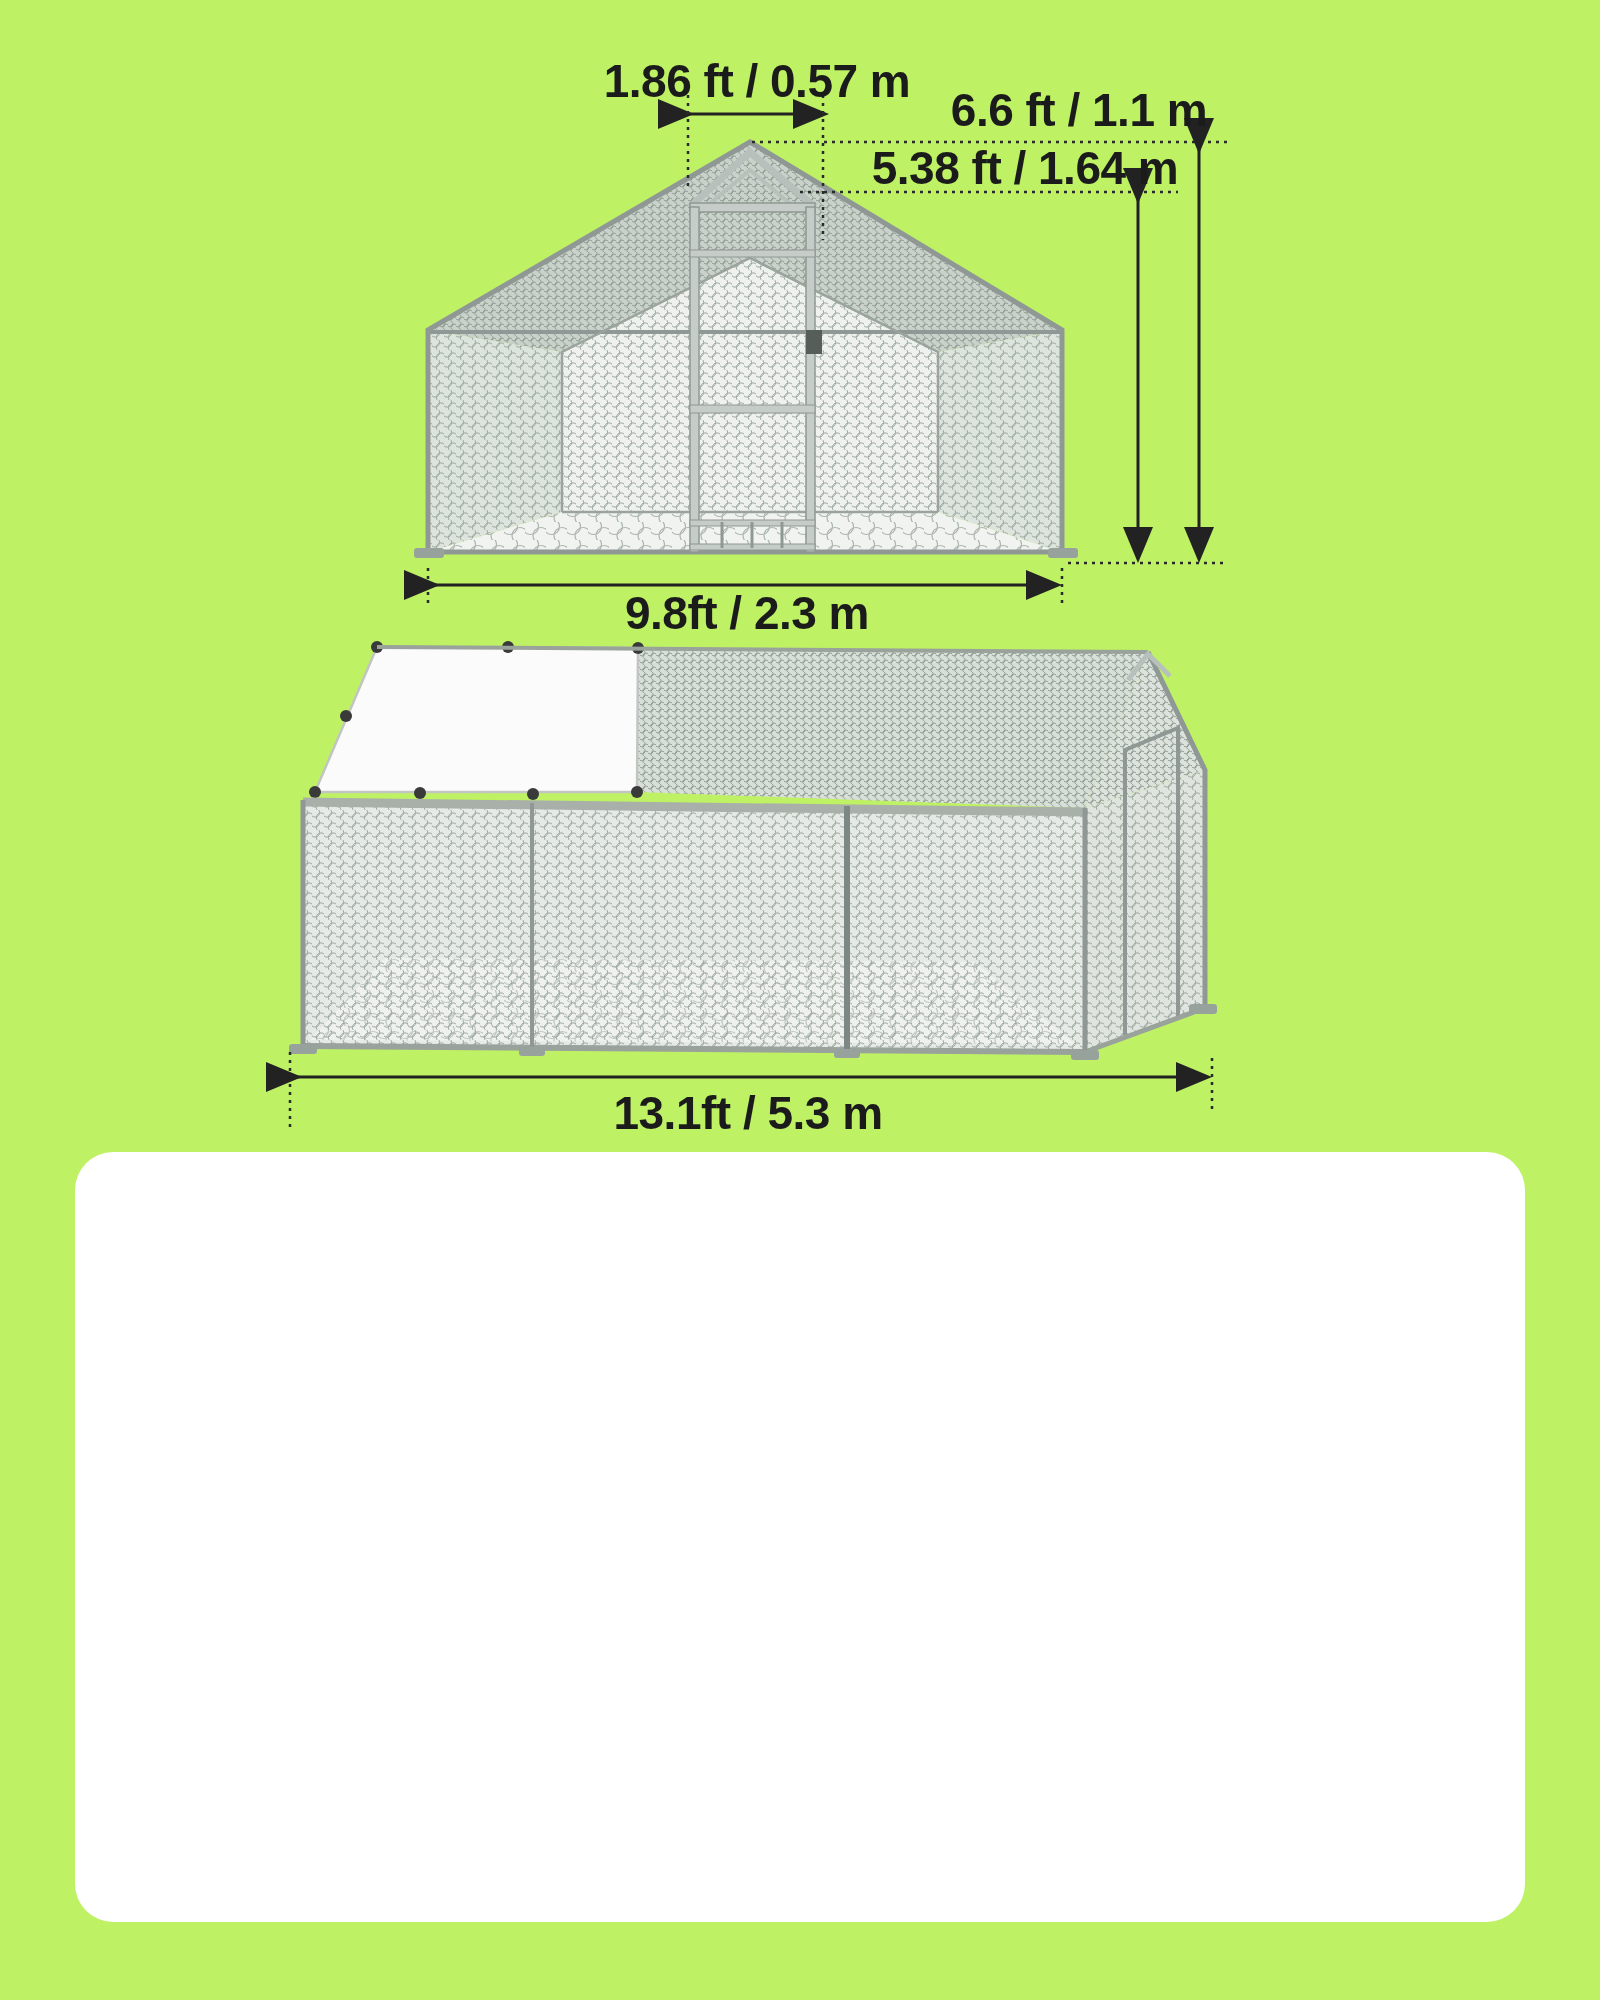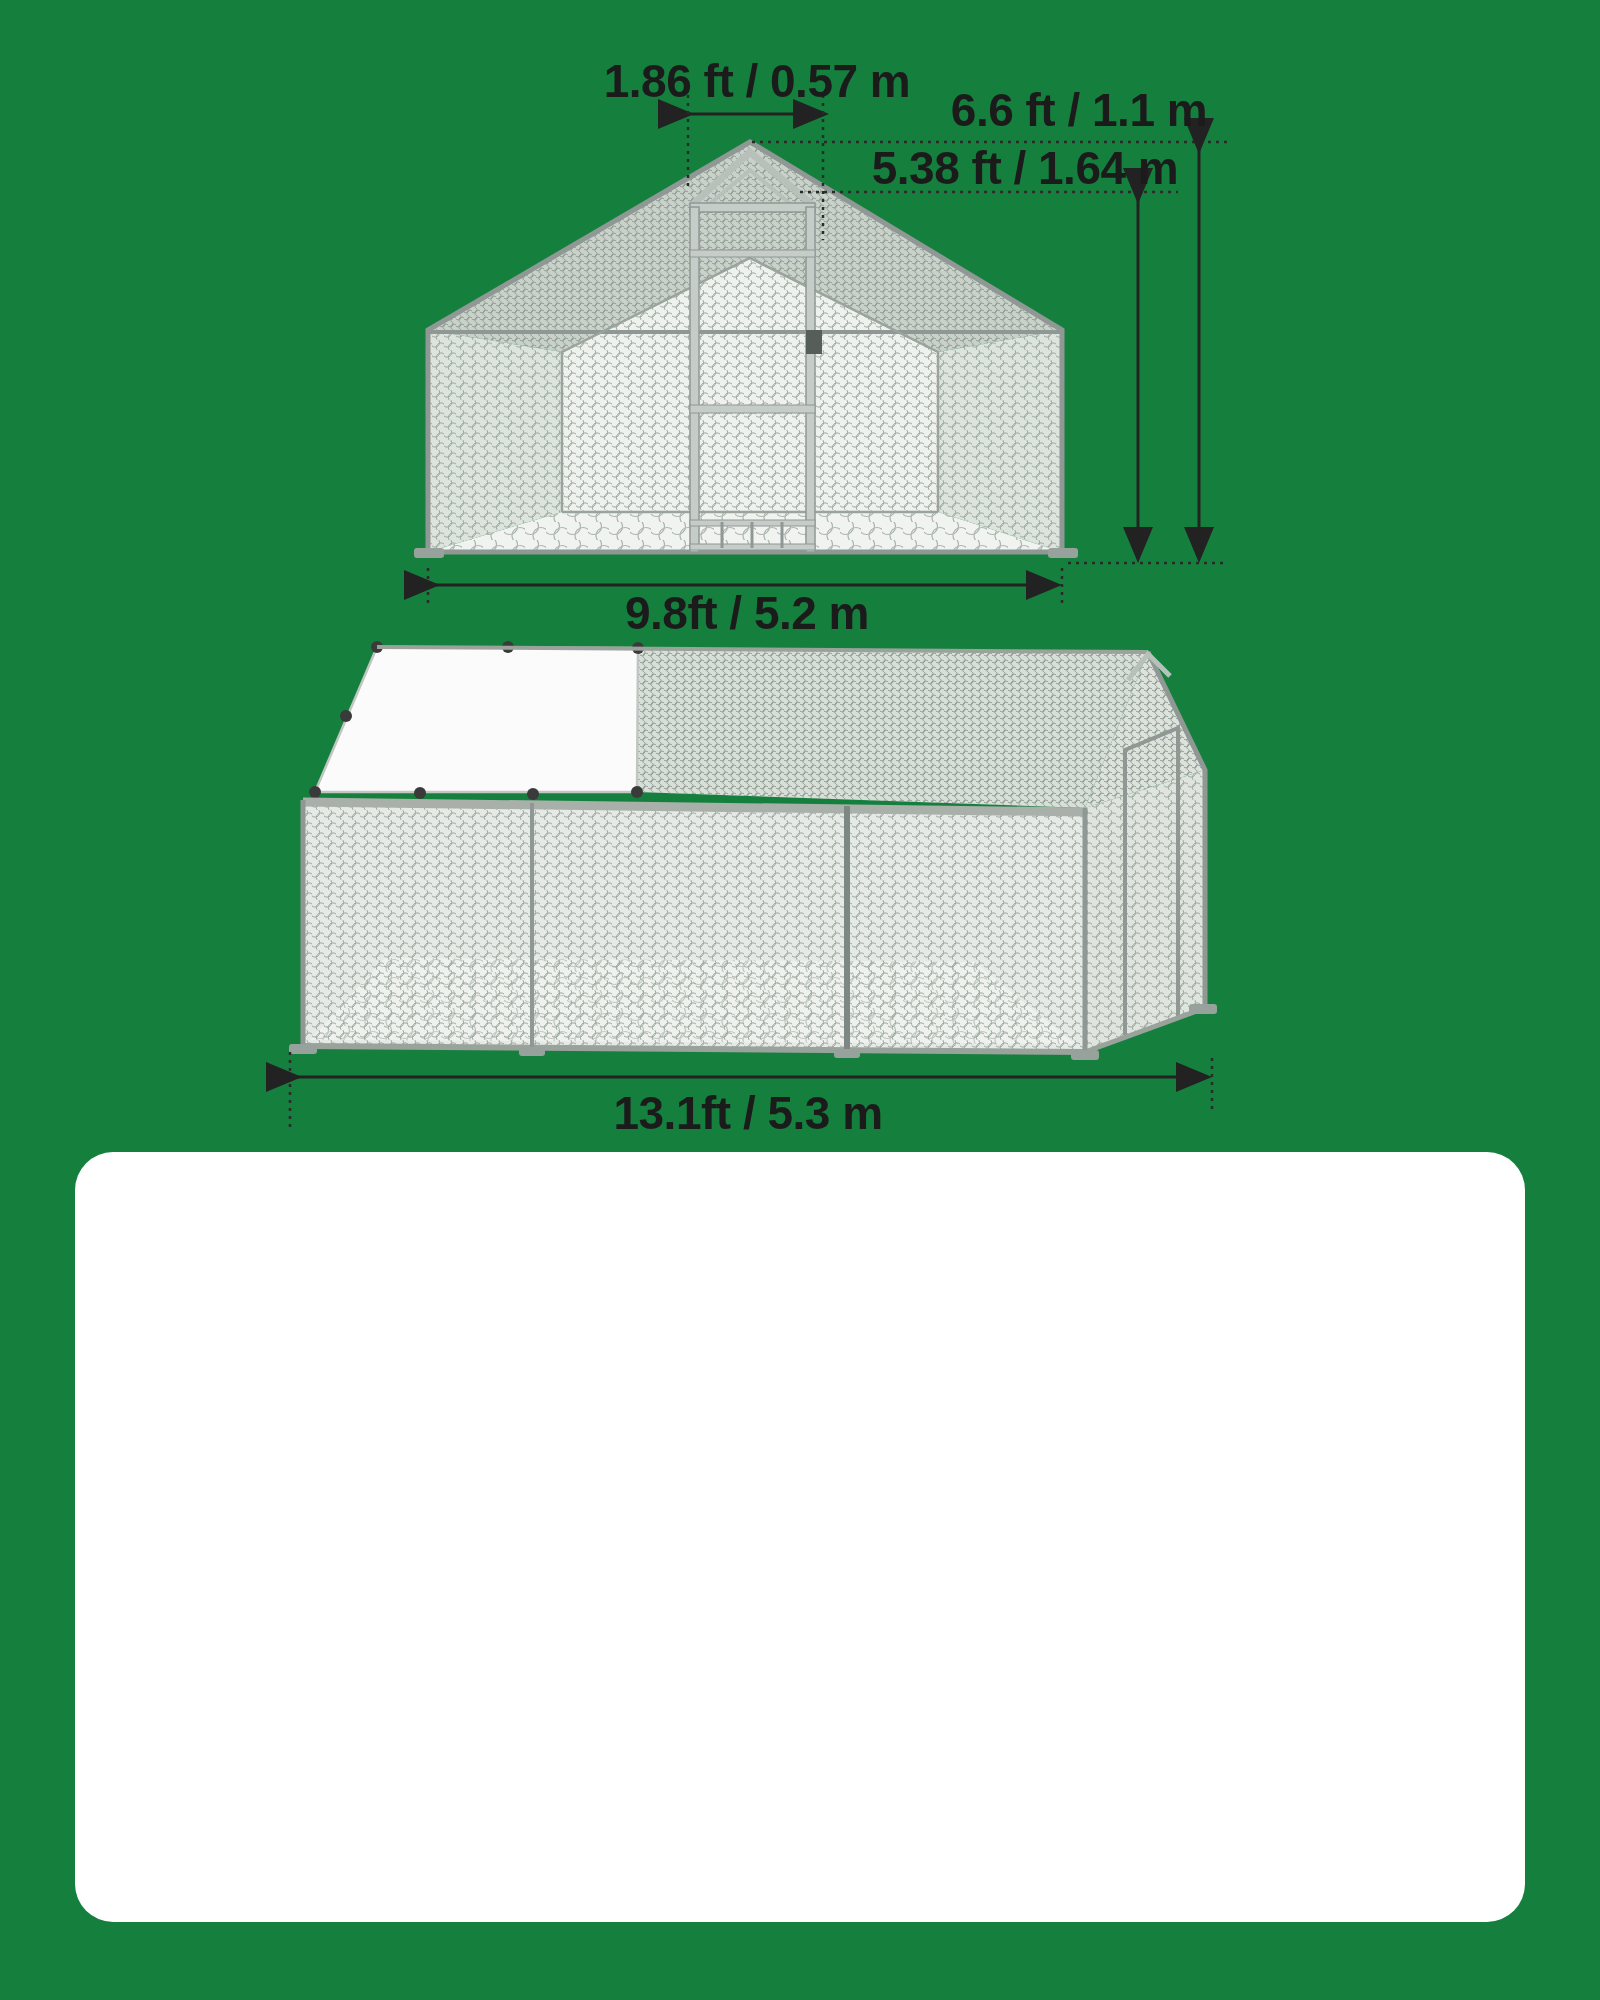--- a/index.html
+++ b/index.html
@@ -1,16 +1,16 @@
 <!DOCTYPE html>
 <html><head>
 <meta charset="utf-8">
 <style>
   html,body{margin:0;padding:0;background:#f6f6f7;}
-  .page{position:relative;width:1600px;height:2000px;background:#15803d;overflow:hidden;
+  .page{position:relative;width:1600px;height:2000px;background:#bef264;overflow:hidden;
         font-family:"Liberation Sans",sans-serif;}
   svg{position:absolute;left:0;top:0;}
   .dim{position:absolute;transform:translateX(-50%);white-space:nowrap;
        font-weight:700;font-size:46px;letter-spacing:-0.5px;color:#1b1b1b;line-height:1;}
   .spec-card{position:absolute;left:75px;top:1152px;width:1450px;height:770px;
              background:#ffffff;border-radius:38px;}
 </style>
 </head>
 <body>
 
@@ -148,21 +148,21 @@
 
       <line x1="290" y1="1052" x2="290" y2="1132" stroke="#2a2a2a" stroke-width="2.5" stroke-dasharray="3 5"></line>
       <line x1="1212" y1="1058" x2="1212" y2="1112" stroke="#2a2a2a" stroke-width="2.5" stroke-dasharray="3 5"></line>
       <line x1="296" y1="1077" x2="1206" y2="1077" stroke="#222" stroke-width="3" marker-start="url(#ah)" marker-end="url(#ah)"></line>
     </g>
   </svg>
 
   <div class="dim" style="left:757px;top:58px;">1.86 ft / 0.57 m</div>
   <div class="dim" style="left:1079px;top:87px;">6.6 ft / 1.1 m</div>
   <div class="dim" style="left:1025px;top:145px;">5.38 ft / 1.64 m</div>
-  <div class="dim" style="left:747px;top:590px;">9.8ft / 5.2 m</div>
+  <div class="dim" style="left:747px;top:590px;">9.8ft / 2.3 m</div>
   <div class="dim" style="left:748px;top:1090px;">13.1ft / 5.3 m</div>
 
   <div class="spec-card">
     
     
   </div>
 
 </div>
 
 </body></html>

